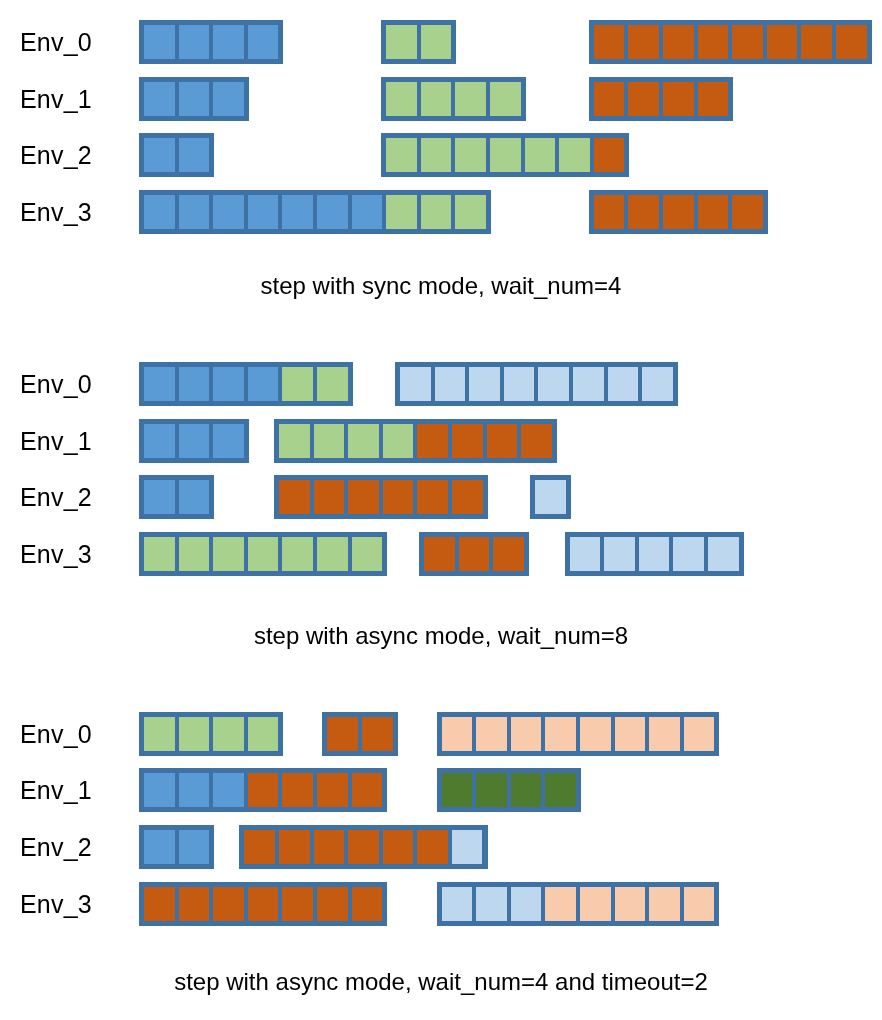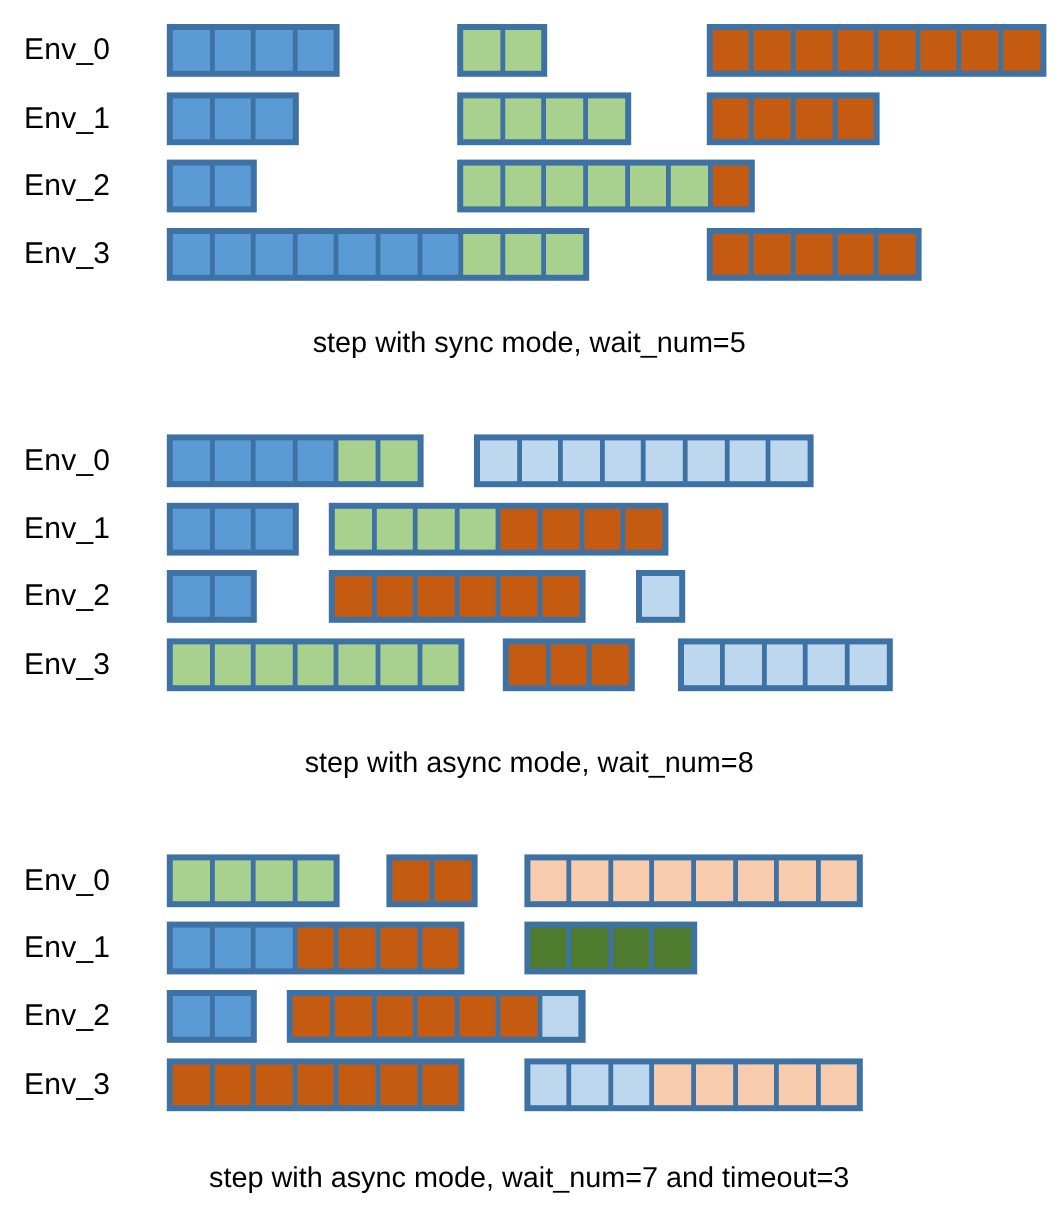--- a/index.html
+++ b/index.html
@@ -178,21 +178,21 @@
             </div>
             <div class="group" style="left: 449.8px; width: 179px;">
               <div class="cell c-orange" style="width: 30.6px;"></div>
               <div class="cell c-orange" style="width: 30.6px;"></div>
               <div class="cell c-orange" style="width: 30.6px;"></div>
               <div class="cell c-orange" style="width: 30.6px;"></div>
               <div class="cell c-orange" style="width: 30.6px;"></div>
             </div>
           </div>
         </div>
-        <div class="caption" style="top: 264px;">step with sync mode, wait_num=5</div>
+        <div class="caption" style="top: 264px;">step with sync mode, wait_num=4</div>
       </div>
       <div class="panel" style="top: 358px;">
         <div class="row" style="top: 4px;">
           <div class="row-label">Env_0</div>
           <div class="track">
             <div class="group" style="left: 0px; width: 213.6px;">
               <div class="cell c-blue" style="width: 30.6px;"></div>
               <div class="cell c-blue" style="width: 30.6px;"></div>
               <div class="cell c-blue" style="width: 30.6px;"></div>
               <div class="cell c-blue" style="width: 30.6px;"></div>
@@ -360,16 +360,16 @@
               <div class="cell c-lightblue" style="width: 30.6px;"></div>
               <div class="cell c-lightblue" style="width: 30.6px;"></div>
               <div class="cell c-peach" style="width: 30.6px;"></div>
               <div class="cell c-peach" style="width: 30.6px;"></div>
               <div class="cell c-peach" style="width: 30.6px;"></div>
               <div class="cell c-peach" style="width: 30.6px;"></div>
               <div class="cell c-peach" style="width: 30.6px;"></div>
             </div>
           </div>
         </div>
-        <div class="caption" style="top: 260px;">step with async mode, wait_num=7 and timeout=3</div>
+        <div class="caption" style="top: 260px;">step with async mode, wait_num=4 and timeout=2</div>
       </div>
     </div>
 </div>
 
 </body></html>

